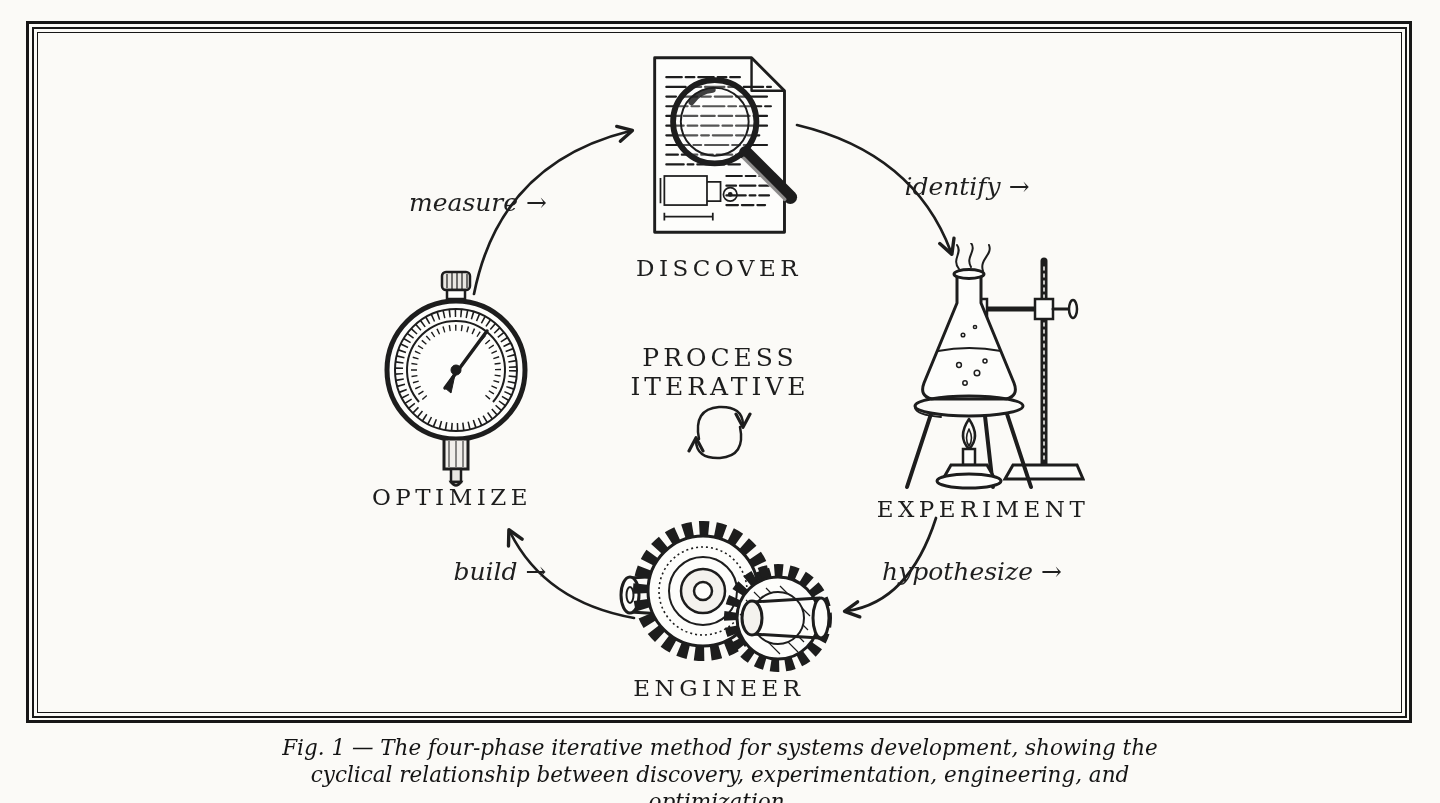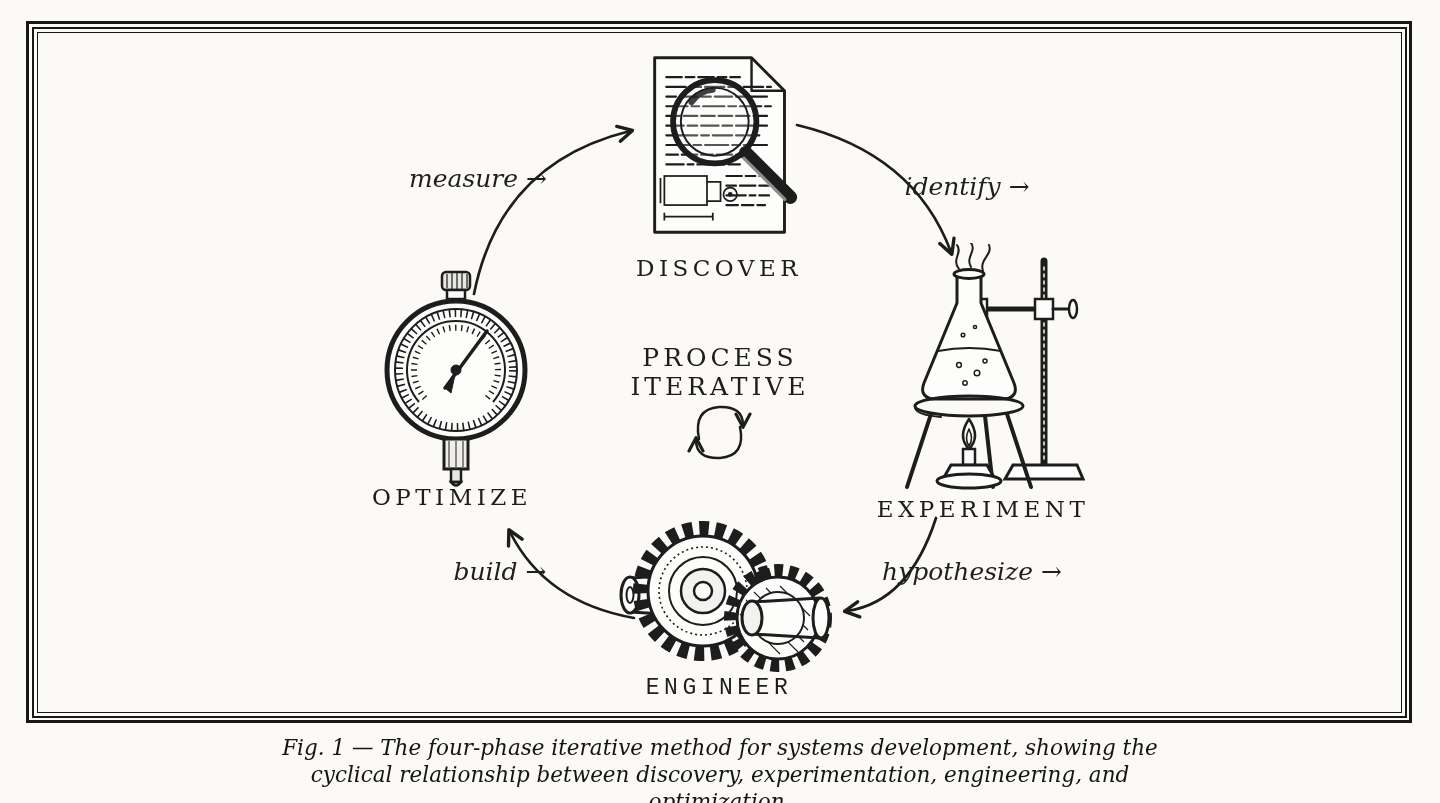--- a/index.html
+++ b/index.html
@@ -211,24 +211,24 @@
     </g>
 
     <path d="M144,104 L212,100 M144,136 L212,140" stroke-width="3"></path>
     <ellipse cx="213" cy="120" rx="8" ry="20" fill="#fdfdfb" stroke-width="3"></ellipse>
     <ellipse cx="144" cy="120" rx="10" ry="17" fill="#f4f2ee" stroke-width="3"></ellipse>
   </g>
 </svg>
 
 <div class="phase-label" style="left:619px; top:235px; width:200px;margin-top:20px;">DISCOVER</div>
 <div class="phase-label" style="left:863px; top:487px; width:240px;margin-top:9px;">EXPERIMENT</div>
-<div class="phase-label" style="left:619px; top:675px; width:200px;font-family:Liberation Mono, monospace;">ENGINEER</div>
+<div class="phase-label" style="left:619px; top:675px; width:200px;">ENGINEER</div>
 <div class="phase-label" style="left:352px; top:484px; width:200px;">OPTIMIZE</div>
 
-<div class="arrow-label" style="left:378px; top:164px; width:200px;">measure →</div>
+<div class="arrow-label" style="left:378px; top:188px; width:200px;">measure →</div>
 <div class="arrow-label" style="left:867px; top:172px; width:200px;font-style:italic;">identify →</div>
 <div class="arrow-label" style="left:852px; top:557px; width:240px;">hypothesize →</div>
 <div class="arrow-label" style="left:400px; top:557px; width:200px;">build →</div>
 
 <div class="center-title">
   <div>PROCESS</div>
   <div>ITERATIVE</div>
 </div>
 
 <div class="caption">Fig. 1 — The four-phase iterative method for systems development, showing the cyclical relationship between discovery, experimentation, engineering, and optimization.</div>

